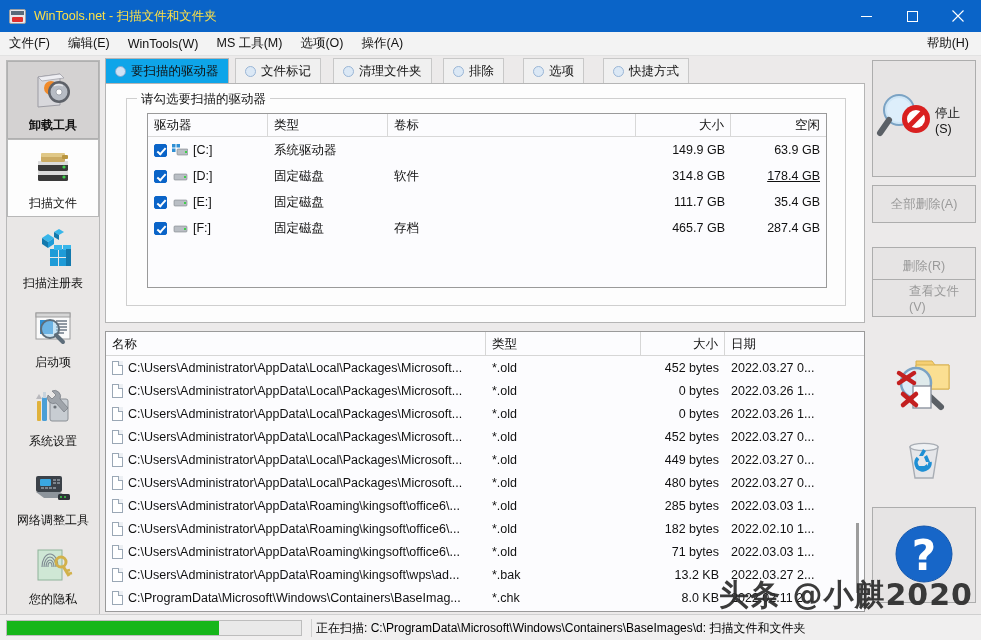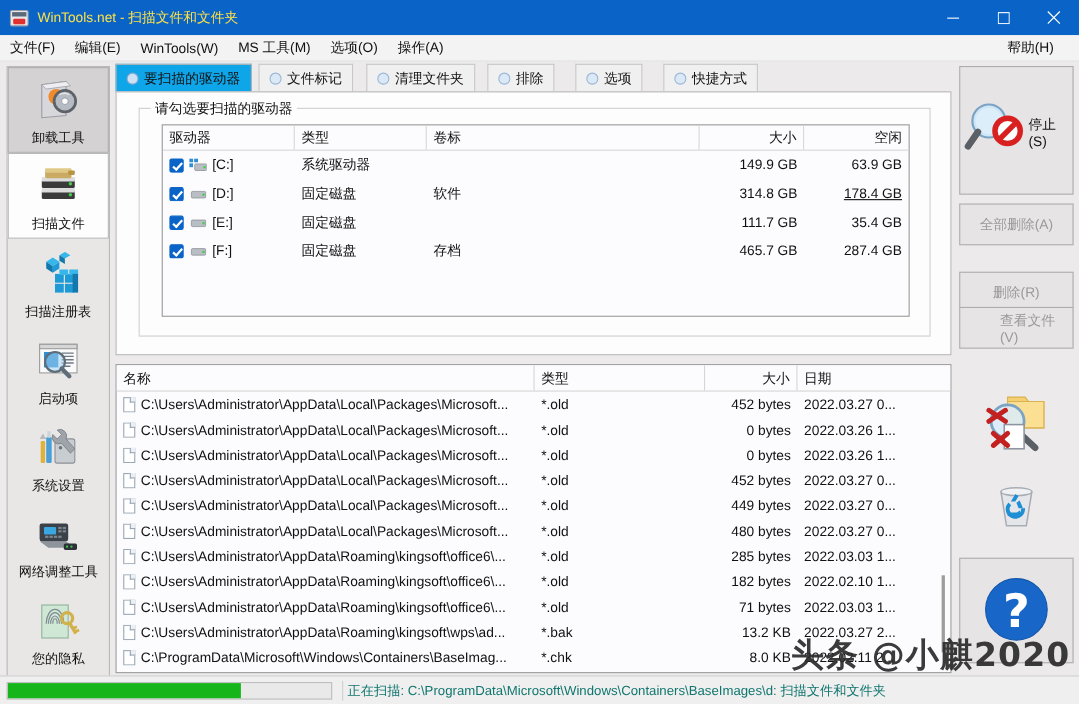--- a/index.html
+++ b/index.html
@@ -45,21 +45,21 @@
   .wbtn{width:46px;height:32px;display:flex;align-items:center;justify-content:center;
     color:#fff;font-size:13px;}
   .wbtn svg{display:block;}
   
   .menubar{
     position:absolute;left:0;top:32px;width:981px;height:24px;
     background:#f3f3f3;border-bottom:1px solid #e2e2e2;
     display:flex;align-items:center;box-sizing:border-box;
   }
   .menuitem{padding:2px 9px;font-size:12.5px;color:#111;white-space:nowrap;}
-  .menu-right{margin-left:auto;padding-right:23px;}
+  .menu-right{margin-left:auto;padding-right:12px;}
   
   .sidebar{
     position:absolute;left:6px;top:60px;width:94px;height:571px;
     background:#e9e7e6;border:1px solid #b9b9b9;box-sizing:border-box;
   }
   .sbitem{
     width:92px;height:78px;box-sizing:border-box;
     display:flex;flex-direction:column;align-items:center;justify-content:flex-end;
     padding-bottom:4px;position:relative;
   }
@@ -149,21 +149,21 @@
     position:absolute;left:0;bottom:0;width:981px;height:26px;
     background:#f0efef;border-top:1px solid #d0d0d0;box-sizing:border-box;
     display:flex;align-items:center;
   }
   .progwrap{
     margin-left:6px;width:296px;height:16px;box-sizing:border-box;
     border:1px solid #bdbdbd;background:#e9e9e9;position:relative;overflow:hidden;
   }
   .progfill{position:absolute;left:0;top:0;height:100%;background:#16b61a;}
   .statustext{
-    margin-left:9px;font-size:12px;color:#0f766e;white-space:nowrap;overflow:hidden;
+    margin-left:9px;font-size:12px;color:#000000;white-space:nowrap;overflow:hidden;
     flex:1;padding-left:4px;border-left:1px solid #cfcfcf;height:18px;line-height:18px;
   }
 </style>
 </head>
 <body>
 
 <div id="app">
 
   <div>
     <div class="bleed" style="left:405px;top:140px;width:70px;"><div class="sq"></div><span>Premiere Pr o 2022</span></div>
@@ -200,21 +200,21 @@
     <div class="menuitem">编辑(E)</div>
     <div class="menuitem">WinTools(W)</div>
     <div class="menuitem">MS 工具(M)</div>
     <div class="menuitem">选项(O)</div>
     <div class="menuitem">操作(A)</div>
     <div class="menuitem menu-right">帮助(H)</div>
   </div>
 
   <div class="sidebar">
 
-    <div class="sbitem sel" style="position:absolute;left:0;top:0;">
+    <div class="sbitem sel" style="position:absolute;left:0;top:0;font-weight:bold;">
       <div class="sbicon">
         <svg width="46" height="44" viewBox="0 0 46 44">
           <path d="M8 6 L30 3 L30 34 L8 36 Z" fill="#d8d8dc" stroke="#9b9ba3" stroke-width="1"></path>
           <path d="M8 6 L30 3 L34 7 L12 10 Z" fill="#eeeef2" stroke="#9b9ba3" stroke-width="0.7"></path>
           <circle cx="21" cy="17" r="7" fill="#f08a2a"></circle>
           <circle cx="29" cy="21" r="11" fill="#5d6168"></circle>
           <circle cx="29" cy="21" r="8.5" fill="#b7bcc4"></circle>
           <circle cx="29" cy="21" r="3" fill="#fff" stroke="#8b9099" stroke-width="0.7"></circle>
           <path d="M24 15 a9 9 0 0 1 9 0" stroke="#fff" stroke-width="1.4" fill="none" opacity="0.65"></path>
         </svg>

